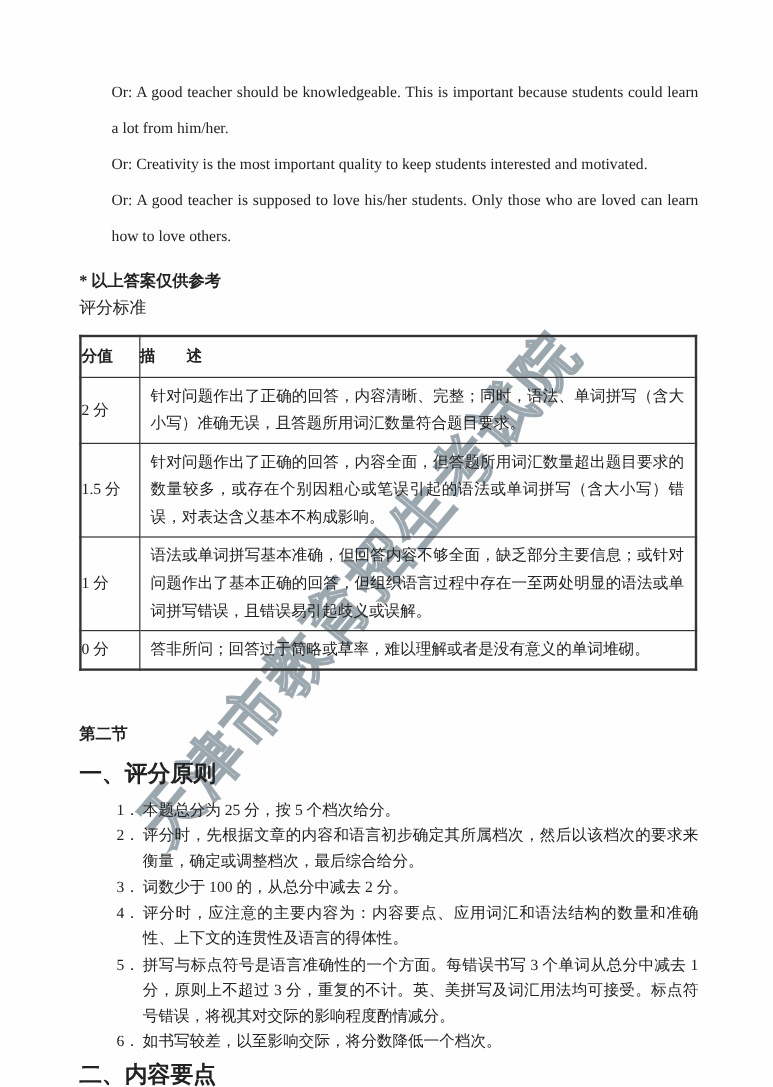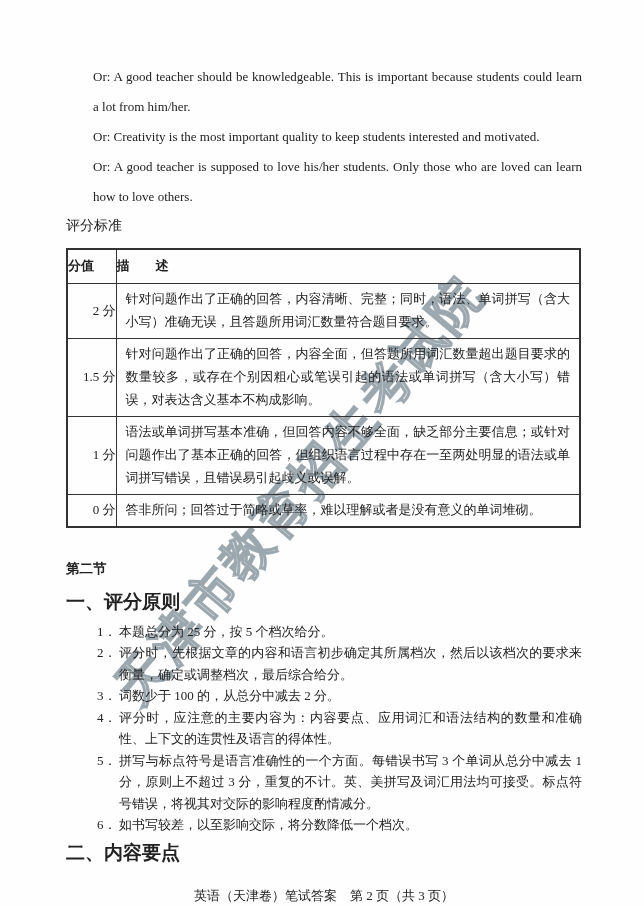--- a/index.html
+++ b/index.html
@@ -61,32 +61,32 @@
     font-size: 13px;
   }
   th.col-score, th.col-desc {
     font-weight: bold;
     text-align: left;
     height: 34px;
     font-size: 13.5px;
   }
   td.score-cell {
     width: 49px;
-    text-align: right;
+    text-align: left;
     vertical-align: middle;
     margin-top: 16px;
   }
   td.desc-cell {
     padding: 4px 9px;
     line-height: 23px;
     text-align: justify;
     font-family: Liberation Mono, monospace;
   }
   .section-title {
-    margin-top: 32px;
+    margin-top: 44px;
     font-weight: bold;
     font-size: 13.5px;
   }
   .principles-heading, .content-points-heading {
     margin-top: 11px;
     font-weight: bold;
     font-size: 19px;
   }
   .principles { margin-top: 6px; }
   .principle {
@@ -112,20 +112,21 @@
   <div class="watermark">天津市教育招生考试院</div>
 
   <div class="content">
 
     <div class="answers">
       <p class="answer-line">Or: A good teacher should be knowledgeable. This is important because students could learn a lot from him/her.</p>
       <p class="answer-line">Or: Creativity is the most important quality to keep students interested and motivated.</p>
       <p class="answer-line">Or: A good teacher is supposed to love his/her students. Only those who are loved can learn how to love others.</p>
     </div>
 
+    <div class="note">* 以上答案仅供参考</div>
 
     <div class="rubric-title">评分标准</div>
 
     <table class="rubric">
       <tbody>
           <tr>
         <th class="col-score">分值</th>
         <th class="col-desc">描　　述</th>
       </tr>
       <tr>

